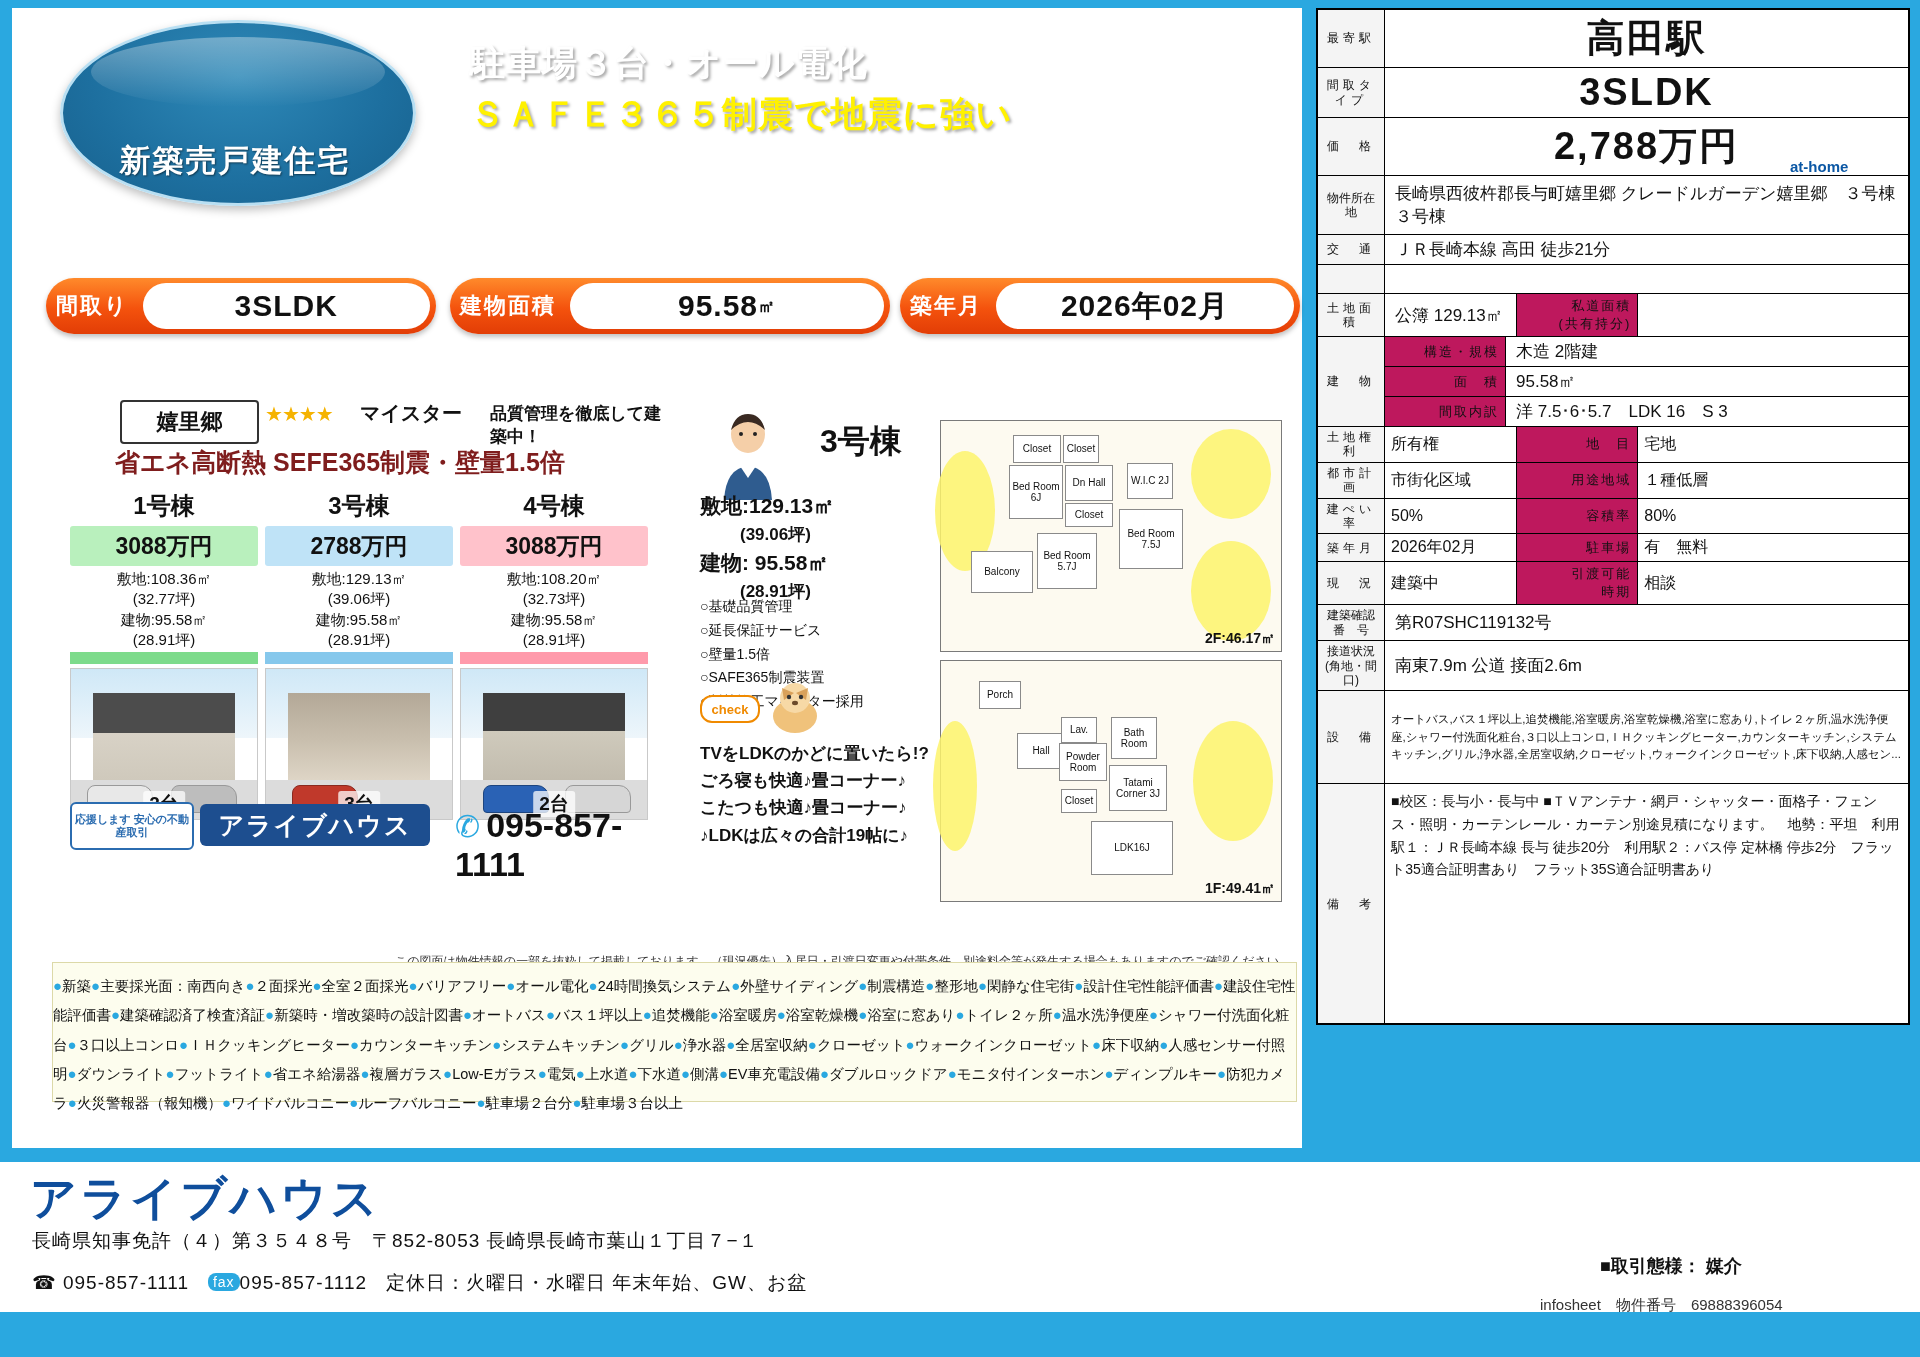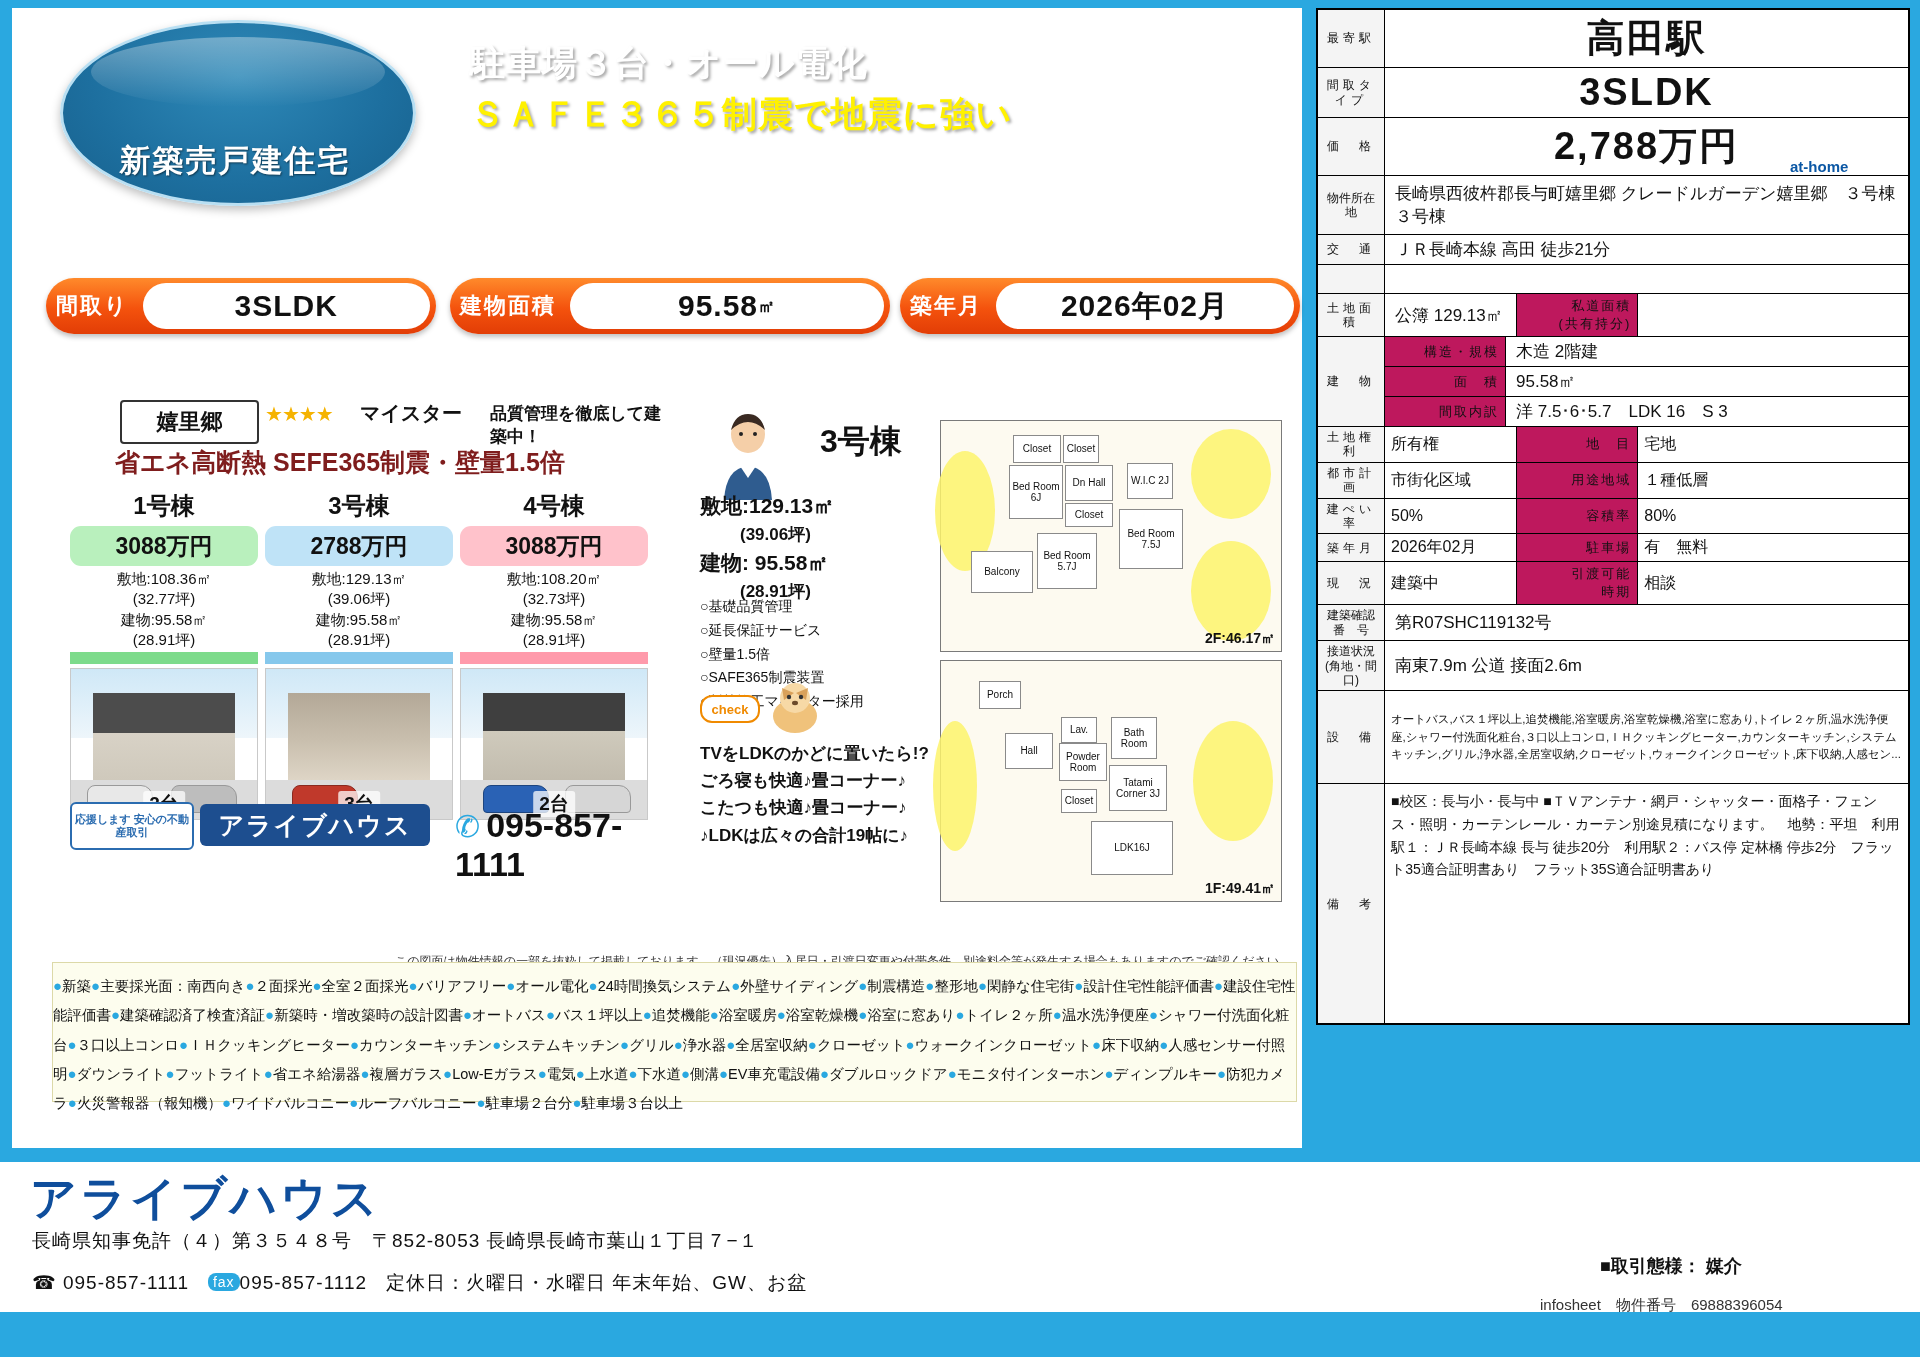--- a/index.html
+++ b/index.html
@@ -71,21 +71,21 @@
   .stars{position:absolute;left:205px;top:-8px;font-size:20px;color:#f5b301;letter-spacing:-1px;}
   .meister{position:absolute;left:300px;top:-10px;font-size:20px;font-weight:bold;color:#111;}
   .quality{position:absolute;left:430px;top:-8px;font-size:17px;color:#111;font-weight:bold;}
   .eco-line{
     position:absolute;left:55px;top:36px;font-size:25px;font-weight:bold;color:#7f1d1d;letter-spacing:0px;
   }
   .bldg{position:absolute;top:80px;width:188px;}
   .bldg .ttl{font-size:24px;font-weight:bold;text-align:center;color:#111;}
   .bldg .price-box{
     margin-top:4px;height:40px;display:flex;align-items:center;justify-content:center;
-    font-size:23px;font-weight:bold;color:#111;border-radius:11px;
+    font-size:23px;font-weight:bold;color:#111;border-radius:3px;
   }
   .bldg .spec{font-size:15px;line-height:1.35;text-align:center;color:#111;padding-top:3px;}
   #b1{left:10px;} #b2{left:205px;} #b3{left:400px;}
   #b1 .price-box{background:#b9f0bd;}
   #b2 .price-box{background:#bfe3f7;}
   #b3 .price-box{background:#ffc2cb;}
   #b1 .band{background:#7ddb8b;}
   #b2 .band{background:#86c8ec;}
   #b3 .band{background:#ff9aab;}
   .band{height:12px;margin-top:2px;}
@@ -340,21 +340,21 @@
         <div class="rm" style="left: 178px; top: 88px; width: 62px; height: 58px;">Bed Room 7.5J</div>
         <div class="rm" style="left: 96px; top: 112px; width: 58px; height: 54px;">Bed Room 5.7J</div>
         <div class="rm" style="left: 30px; top: 130px; width: 60px; height: 40px;">Balcony</div>
       </div>
 
     <div class="floor" id="floor1">
       <div class="yellowblob" style="left:-8px;top:60px;width:44px;height:130px;"></div>
       <div class="yellowblob" style="left:252px;top:60px;width:80px;height:120px;"></div>
       <div class="flr-lbl">1F:49.41㎡</div>
     <div class="rm" style="left: 38px; top: 20px; width: 40px; height: 26px;">Porch</div>
-        <div class="rm" style="left: 64px; top: 72px; width: 46px; height: 34px;">Hall</div>
+        <div class="rm" style="left: 76px; top: 72px; width: 46px; height: 34px;">Hall</div>
         <div class="rm" style="left: 120px; top: 56px; width: 34px; height: 24px;">Lav.</div>
         <div class="rm" style="left: 118px; top: 82px; width: 46px; height: 36px;">Powder Room</div>
         <div class="rm" style="left: 170px; top: 56px; width: 44px; height: 40px;">Bath Room</div>
         <div class="rm" style="left: 168px; top: 104px; width: 56px; height: 44px;">Tatami Corner 3J</div>
         <div class="rm" style="left: 120px; top: 128px; width: 34px; height: 22px;">Closet</div>
         <div class="rm" style="left: 150px; top: 160px; width: 80px; height: 52px;">LDK16J</div>
       </div>
   </div>
 
   <div class="cp-note">この図面は物件情報の一部を抜粋して掲載しております。（現況優先）入居日・引渡日変更や付帯条件、別途料金等が発生する場合もありますのでご確認ください。</div>

